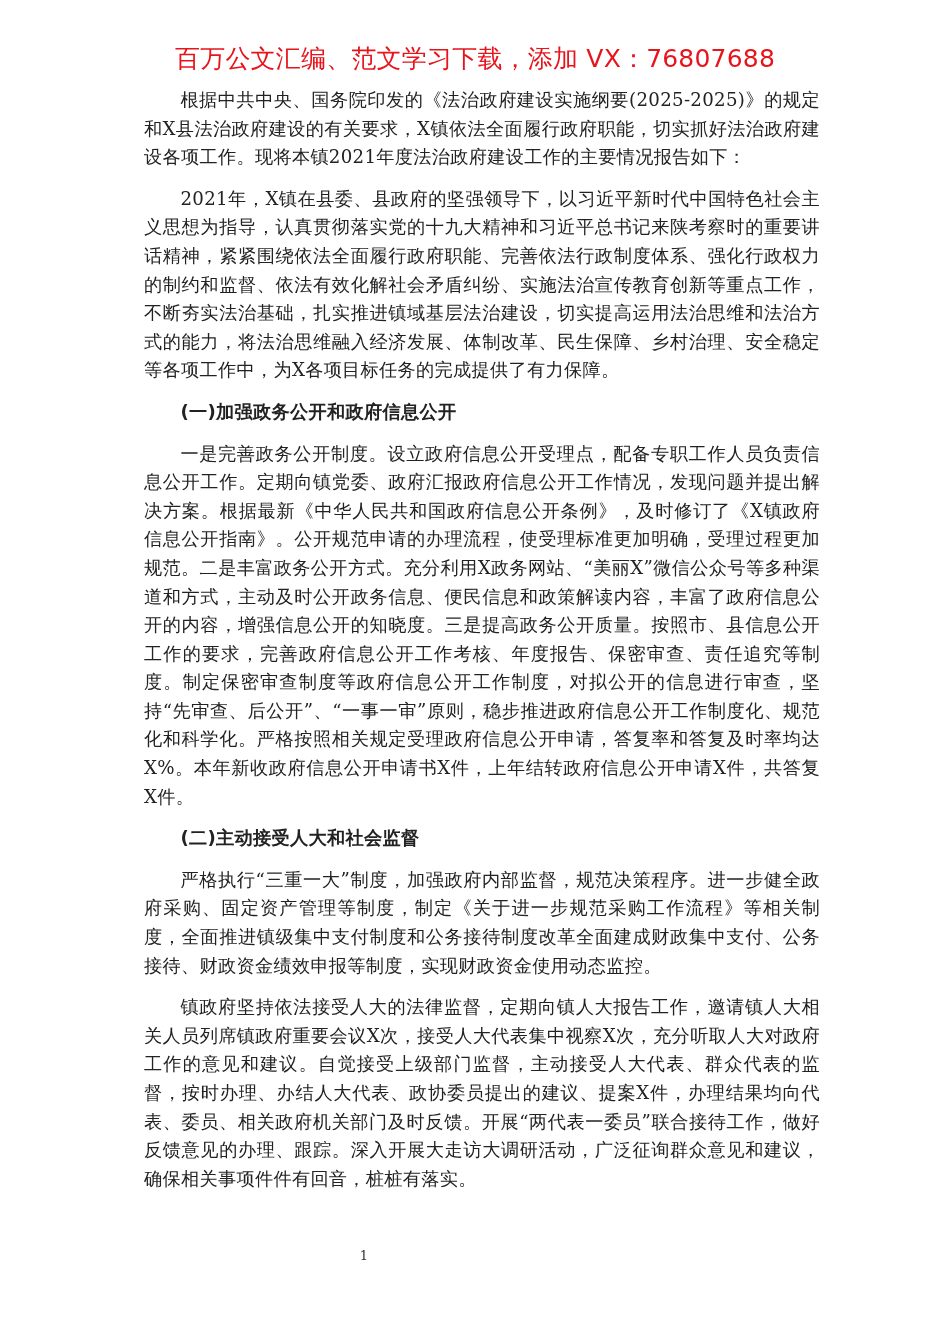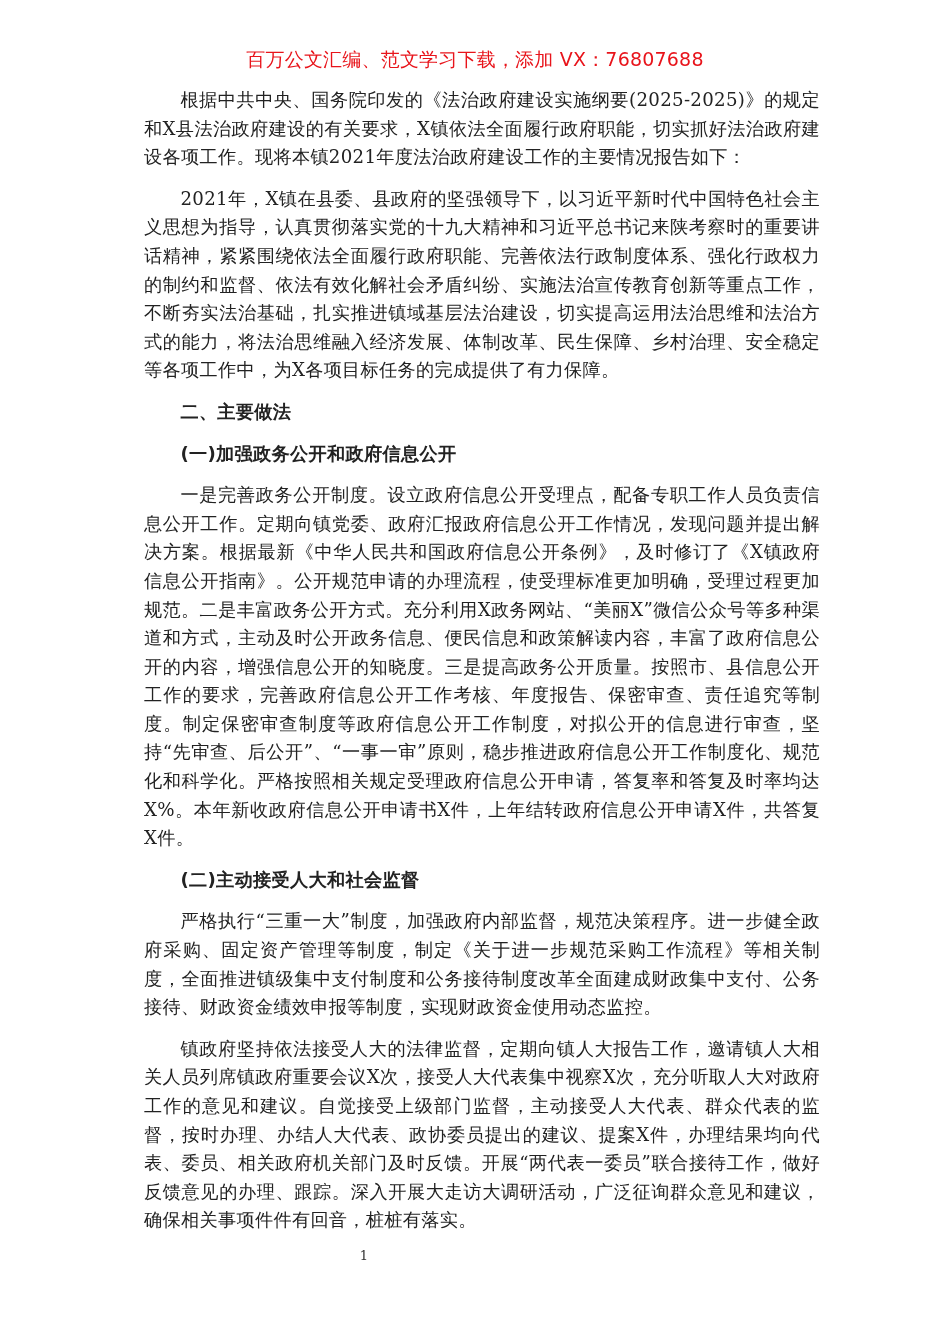--- a/index.html
+++ b/index.html
@@ -1,21 +1,21 @@
 <!DOCTYPE html>
 <html><head>
 <meta charset="utf-8">
 <style>
   html, body { margin: 0; padding: 0; background: #ffffff; }
   body { width: 950px; height: 1344px; position: relative; overflow: hidden; }
   .page { position: absolute; left: 0; top: 0; width: 950px; height: 1344px; background: #fff; }
   .header {
     position: absolute; top: 46px; left: 0; width: 950px; text-align: center;
     color: #e8141b; font-family: "DejaVu Sans", "Liberation Sans", sans-serif;
-    font-size: 19px; line-height: 26px; letter-spacing: 0.2px;
+    font-size: 25px; line-height: 26px; letter-spacing: 0.2px;
   }
   .body {
     position: absolute; left: 144px; top: 86px; width: 676px;
     font-family: "DejaVu Serif", "Liberation Serif", serif;
     color: #222; font-size: 18.2px; line-height: 28.6px;
     text-align: justify; letter-spacing: 0.3px;
   }
   .body p { margin: 0; text-indent: 2em; }
   .body p + p { margin-top: 13px; }
   .body .h { font-family: "DejaVu Sans", "Liberation Sans", sans-serif; font-weight: bold; color: #222; }
@@ -26,21 +26,20 @@
 </style>
 </head>
 <body>
 
 <div class="page">
   <div class="header">百万公文汇编、范文学习下载，添加 VX：76807688</div>
 
   <div class="body">
     <p>根据中共中央、国务院印发的《法治政府建设实施纲要(2025-2025)》的规定和X县法治政府建设的有关要求，X镇依法全面履行政府职能，切实抓好法治政府建设各项工作。现将本镇2021年度法治政府建设工作的主要情况报告如下：</p>
     <p>2021年，X镇在县委、县政府的坚强领导下，以习近平新时代中国特色社会主义思想为指导，认真贯彻落实党的十九大精神和习近平总书记来陕考察时的重要讲话精神，紧紧围绕依法全面履行政府职能、完善依法行政制度体系、强化行政权力的制约和监督、依法有效化解社会矛盾纠纷、实施法治宣传教育创新等重点工作，不断夯实法治基础，扎实推进镇域基层法治建设，切实提高运用法治思维和法治方式的能力，将法治思维融入经济发展、体制改革、民生保障、乡村治理、安全稳定等各项工作中，为X各项目标任务的完成提供了有力保障。</p>
-    <p class="h">二、主要做法</p>
     <p class="h">(一)加强政务公开和政府信息公开</p>
     <p>一是完善政务公开制度。设立政府信息公开受理点，配备专职工作人员负责信息公开工作。定期向镇党委、政府汇报政府信息公开工作情况，发现问题并提出解决方案。根据最新《中华人民共和国政府信息公开条例》，及时修订了《X镇政府信息公开指南》。公开规范申请的办理流程，使受理标准更加明确，受理过程更加规范。二是丰富政务公开方式。充分利用X政务网站、“美丽X”微信公众号等多种渠道和方式，主动及时公开政务信息、便民信息和政策解读内容，丰富了政府信息公开的内容，增强信息公开的知晓度。三是提高政务公开质量。按照市、县信息公开工作的要求，完善政府信息公开工作考核、年度报告、保密审查、责任追究等制度。制定保密审查制度等政府信息公开工作制度，对拟公开的信息进行审查，坚持“先审查、后公开”、“一事一审”原则，稳步推进政府信息公开工作制度化、规范化和科学化。严格按照相关规定受理政府信息公开申请，答复率和答复及时率均达X%。本年新收政府信息公开申请书X件，上年结转政府信息公开申请X件，共答复X件。</p>
     <p class="h">(二)主动接受人大和社会监督</p>
     <p>严格执行“三重一大”制度，加强政府内部监督，规范决策程序。进一步健全政府采购、固定资产管理等制度，制定《关于进一步规范采购工作流程》等相关制度，全面推进镇级集中支付制度和公务接待制度改革全面建成财政集中支付、公务接待、财政资金绩效申报等制度，实现财政资金使用动态监控。</p>
     <p>镇政府坚持依法接受人大的法律监督，定期向镇人大报告工作，邀请镇人大相关人员列席镇政府重要会议X次，接受人大代表集中视察X次，充分听取人大对政府工作的意见和建议。自觉接受上级部门监督，主动接受人大代表、群众代表的监督，按时办理、办结人大代表、政协委员提出的建议、提案X件，办理结果均向代表、委员、相关政府机关部门及时反馈。开展“两代表一委员”联合接待工作，做好反馈意见的办理、跟踪。深入开展大走访大调研活动，广泛征询群众意见和建议，确保相关事项件件有回音，桩桩有落实。</p>
   </div>
 
   <div class="pagenum">1</div>
 </div>
 

